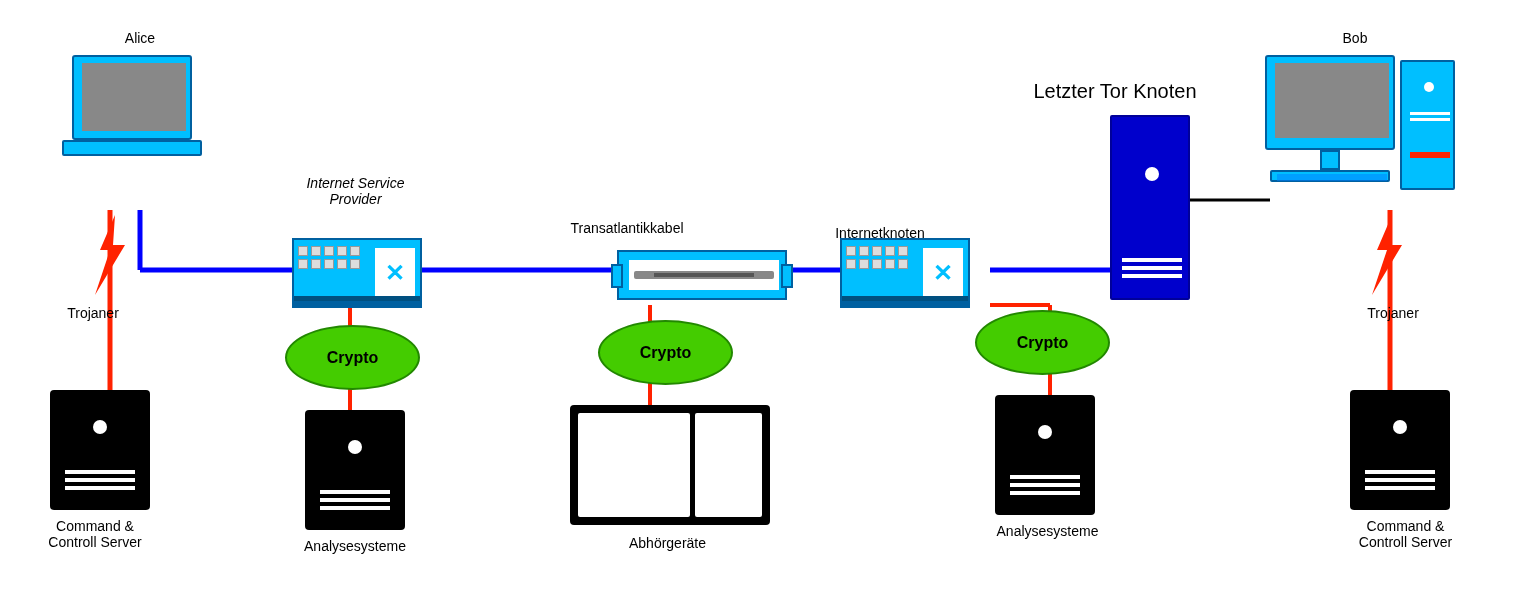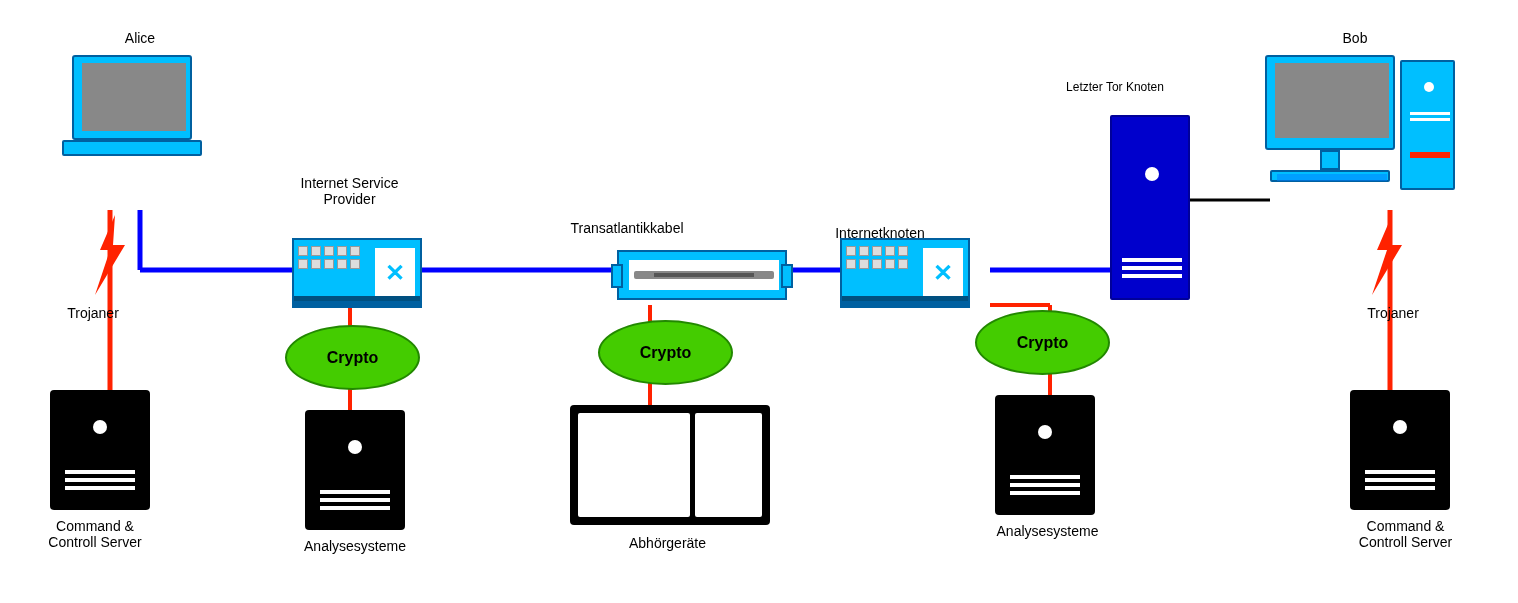--- a/index.html
+++ b/index.html
@@ -124,21 +124,21 @@
         <div style="width:10px;height:10px;background:#ddd;border:1px solid #999;"></div>
         <div style="width:10px;height:10px;background:#ddd;border:1px solid #999;"></div>
         <div style="width:10px;height:10px;background:#ddd;border:1px solid #999;"></div>
       </div>
     </div>
 
     <div style="position:absolute; right:5px; top:8px; width:40px; height:50px; background:white; display:flex; align-items:center; justify-content:center; font-size:24px; font-weight:bold; color:#00bfff;">✕</div>
     <div style="position:absolute; bottom:0; left:0; width:100%; height:5px; background:#0060a0;"></div>
     <div style="position:absolute; bottom:5px; left:0; width:100%; height:5px; background:#005080;"></div>
   </div>
-  <div class="label" style="left:262px; top:175px; width:175px;">Internet Service<br>Provider</div>
+  <div class="label" style="left:268px; top:175px; width:175px;font-style:italic;">Internet Service<br>Provider</div>
 
   <div class="crypto-bubble" style="left:285px; top:325px; width:135px; height:65px;">
     <span class="crypto-text">Crypto</span>
   </div>
 
   <div style="position:absolute; left:305px; top:410px; width:100px; height:120px; background:black; border-radius:4px;">
     <div style="position:absolute; background:white; border-radius:50%; width:14px; height:14px; left:43px; top:30px;"></div>
     <div style="position:absolute; left:15px; bottom:20px; width:70px;">
       <div style="background:white; height:4px; margin-bottom:4px;"></div>
       <div style="background:white; height:4px; margin-bottom:4px;"></div>
@@ -188,21 +188,21 @@
         <div style="width:10px;height:10px;background:#ddd;border:1px solid #999;"></div>
         <div style="width:10px;height:10px;background:#ddd;border:1px solid #999;"></div>
         <div style="width:10px;height:10px;background:#ddd;border:1px solid #999;"></div>
       </div>
     </div>
     <div style="position:absolute; right:5px; top:8px; width:40px; height:50px; background:white; display:flex; align-items:center; justify-content:center; font-size:24px; font-weight:bold; color:#00bfff;">✕</div>
     <div style="position:absolute; bottom:0; left:0; width:100%; height:5px; background:#0060a0;"></div>
     <div style="position:absolute; bottom:5px; left:0; width:100%; height:5px; background:#005080;"></div>
   </div>
 
-  <div class="label" style="left:1000px; top:80px; width:230px; font-size:12px;">Letzter Tor Knoten</div>
+  <div class="label" style="left:1000px; top:80px; width:230px; font-size:20px;">Letzter Tor Knoten</div>
 
   <div style="position:absolute; left:1110px; top:115px; width:80px; height:185px; background:#0000cc; border:2px solid #000099; border-radius:2px;">
     <div style="position:absolute; background:white; border-radius:50%; width:14px; height:14px; left:33px; top:50px;"></div>
     <div style="position:absolute; left:10px; bottom:20px; width:60px;">
       <div style="background:white; height:4px; margin-bottom:4px;"></div>
       <div style="background:white; height:4px; margin-bottom:4px;"></div>
       <div style="background:white; height:4px;"></div>
     </div>
   </div>
 

